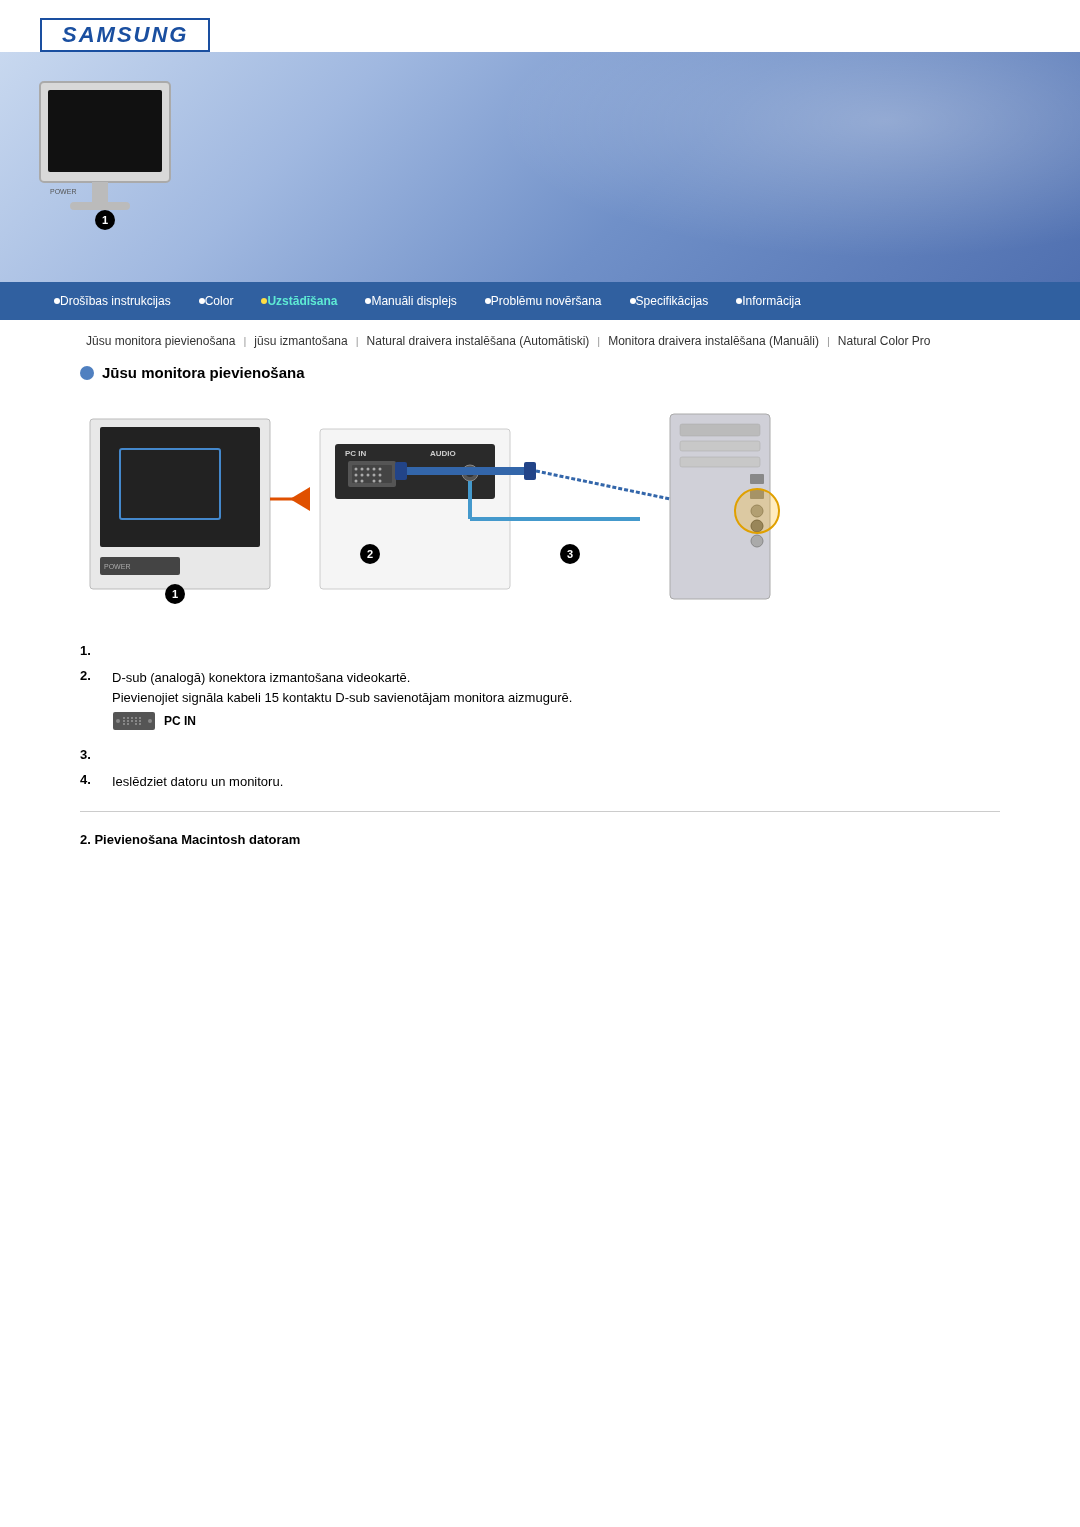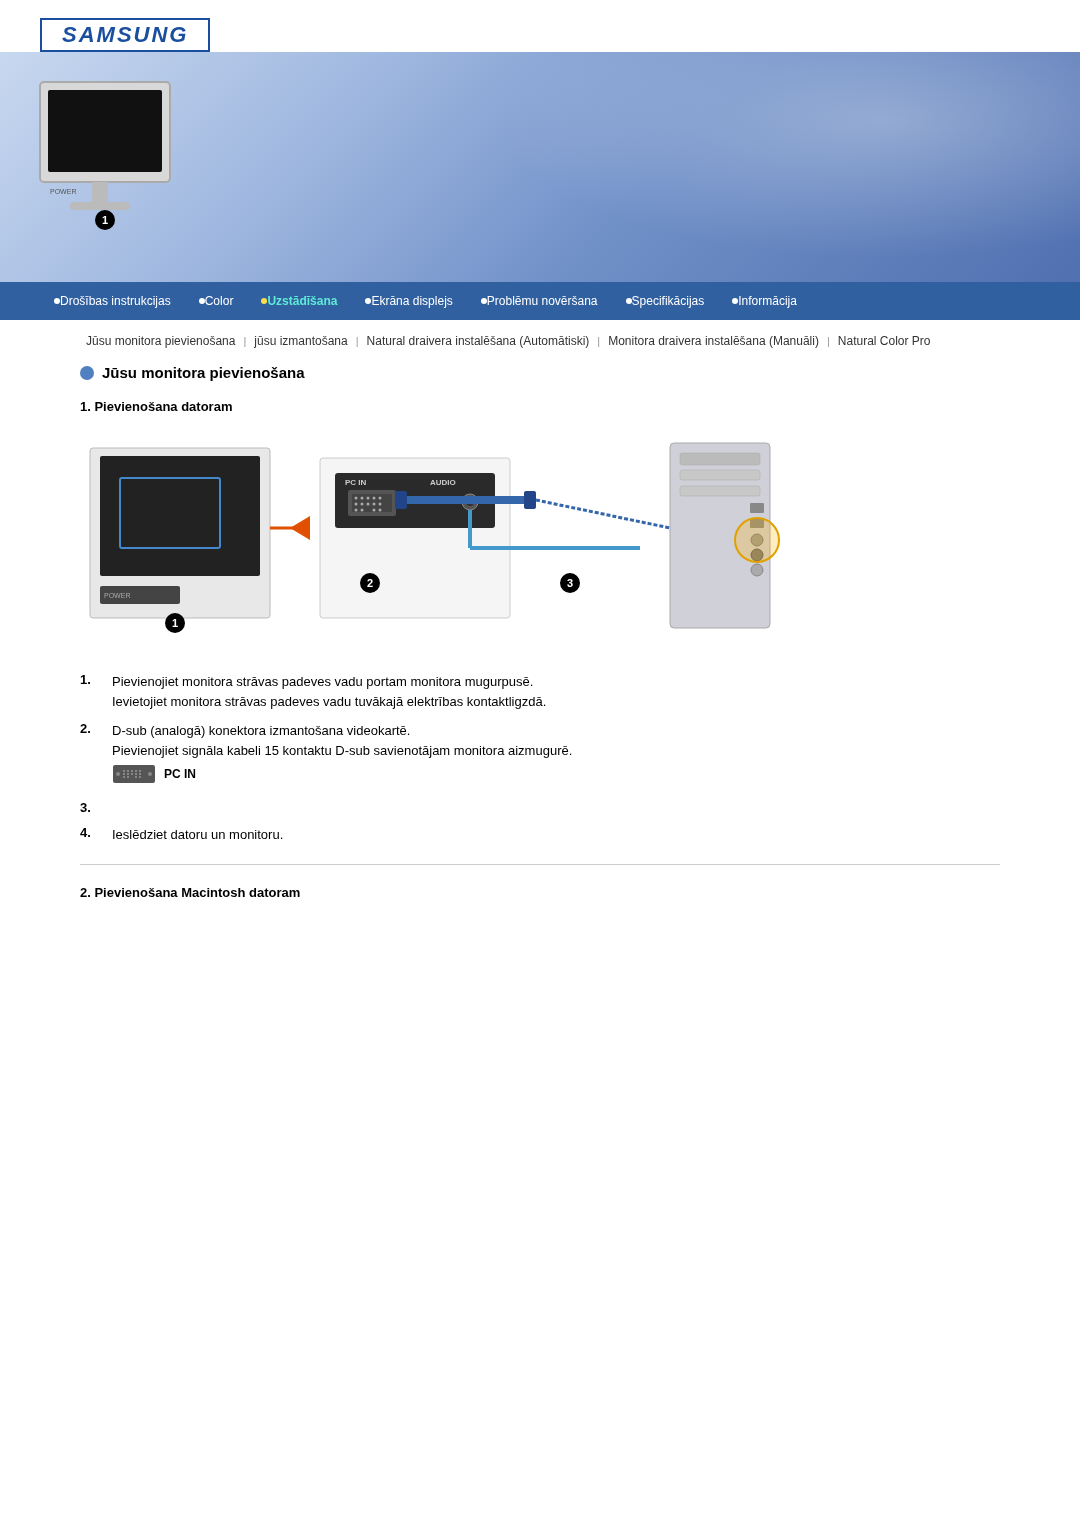--- a/index.html
+++ b/index.html
@@ -220,21 +220,21 @@
   <div class="nav-item">
     <span class="nav-bullet"></span>
     <span>Color</span>
   </div>
   <div class="nav-item active">
     <span class="nav-bullet active"></span>
     <span>Uzstādīšana</span>
   </div>
   <div class="nav-item">
     <span class="nav-bullet"></span>
-    <span>Ekrāna displejs</span>
+    <span>Manuāli displejs</span>
   </div>
   <div class="nav-item">
     <span class="nav-bullet"></span>
     <span>Problēmu novēršana</span>
   </div>
   <div class="nav-item">
     <span class="nav-bullet"></span>
     <span>Specifikācijas</span>
   </div>
   <div class="nav-item">
@@ -255,21 +255,20 @@
   <span class="breadcrumb-item">Natural Color Pro</span>
 </div>
 
 <div class="main-content">
 
   <div class="section-title">
     <span class="section-icon"></span>
     <span>Jūsu monitora pievienošana</span>
   </div>
 
-  <div class="subsection-title">1. Pievienošana datoram</div>
 
   <div class="svg-diagram">
     <svg width="900" height="220" viewBox="0 0 900 220">
 
       <rect x="10" y="20" width="180" height="170" rx="3" fill="#e8e8e8" stroke="#bbb" stroke-width="1"></rect>
 
       <rect x="20" y="28" width="160" height="120" rx="2" fill="#222"></rect>
 
       <rect x="40" y="50" width="100" height="70" rx="2" fill="none" stroke="#4488cc" stroke-width="2"></rect>
 
@@ -337,24 +336,20 @@
       <circle cx="677" cy="112" r="22" fill="rgba(255,180,0,0.25)" stroke="#e0a000" stroke-width="2"></circle>
 
       <line x1="456" y1="72" x2="590" y2="100" stroke="#3366aa" stroke-width="3" stroke-dasharray="4,2"></line>
     </svg>
   </div>
 
   <div class="instructions-list">
 
     <div class="instruction-item">
       <span class="instr-number">1.</span>
-      <div class="instr-text">
-        Pievienojiet monitora strāvas padeves vadu portam monitora mugurpusē.<br>
-        Ievietojiet monitora strāvas padeves vadu tuvākajā elektrības kontaktligzdā.
-      </div>
     </div>
 
     <div class="instruction-item">
       <span class="instr-number">2.</span>
       <div class="instr-text">
         D-sub (analogā) konektora izmantošana videokartē.<br>
         Pievienojiet signāla kabeli 15 kontaktu D-sub savienotājam monitora aizmugurē.<br>
         <div class="pc-in-badge">
           <svg width="44" height="20" viewBox="0 0 44 20">
             <rect x="1" y="1" width="42" height="18" rx="2" fill="#555"></rect>

